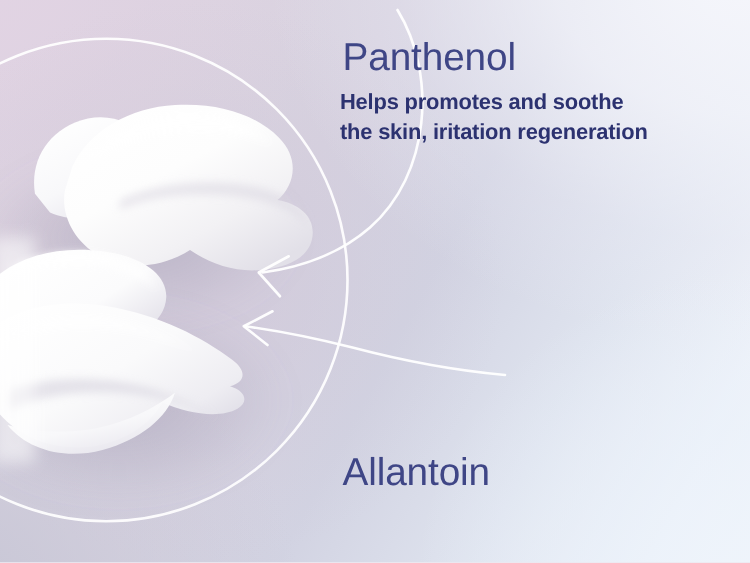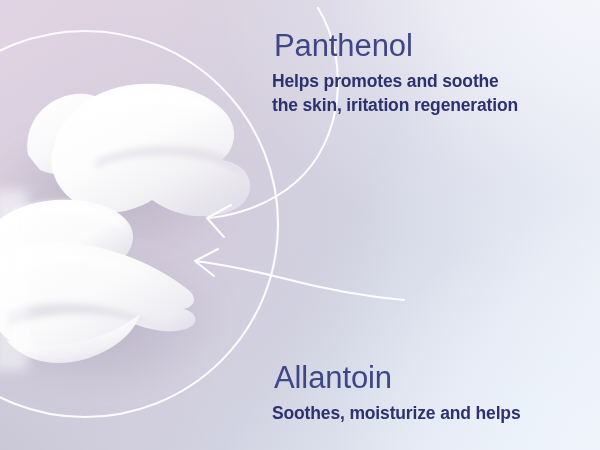--- a/index.html
+++ b/index.html
@@ -229,18 +229,17 @@
       <div class="body">
         <span class="ln">Helps promotes and soothe</span>
         <span class="ln">the skin, iritation regeneration</span>
       </div>
     </div>
 
 
     <div class="block block-allantoin">
       <div class="heading">Allantoin</div>
       <div class="body">
-        <span class="ln">Soothes, moisturize and helps</span>
       </div>
     </div>
 
   </div>
 </div>
 
 </body></html>

